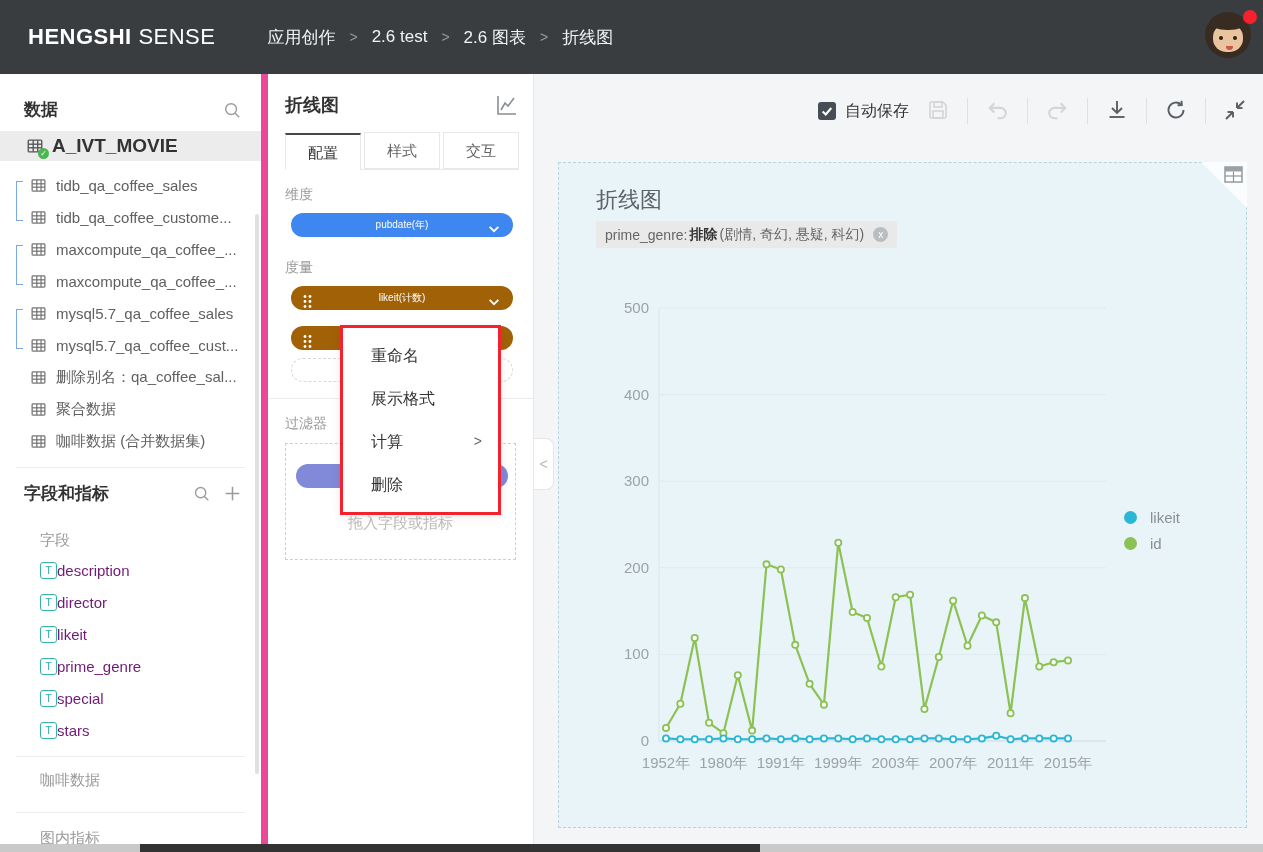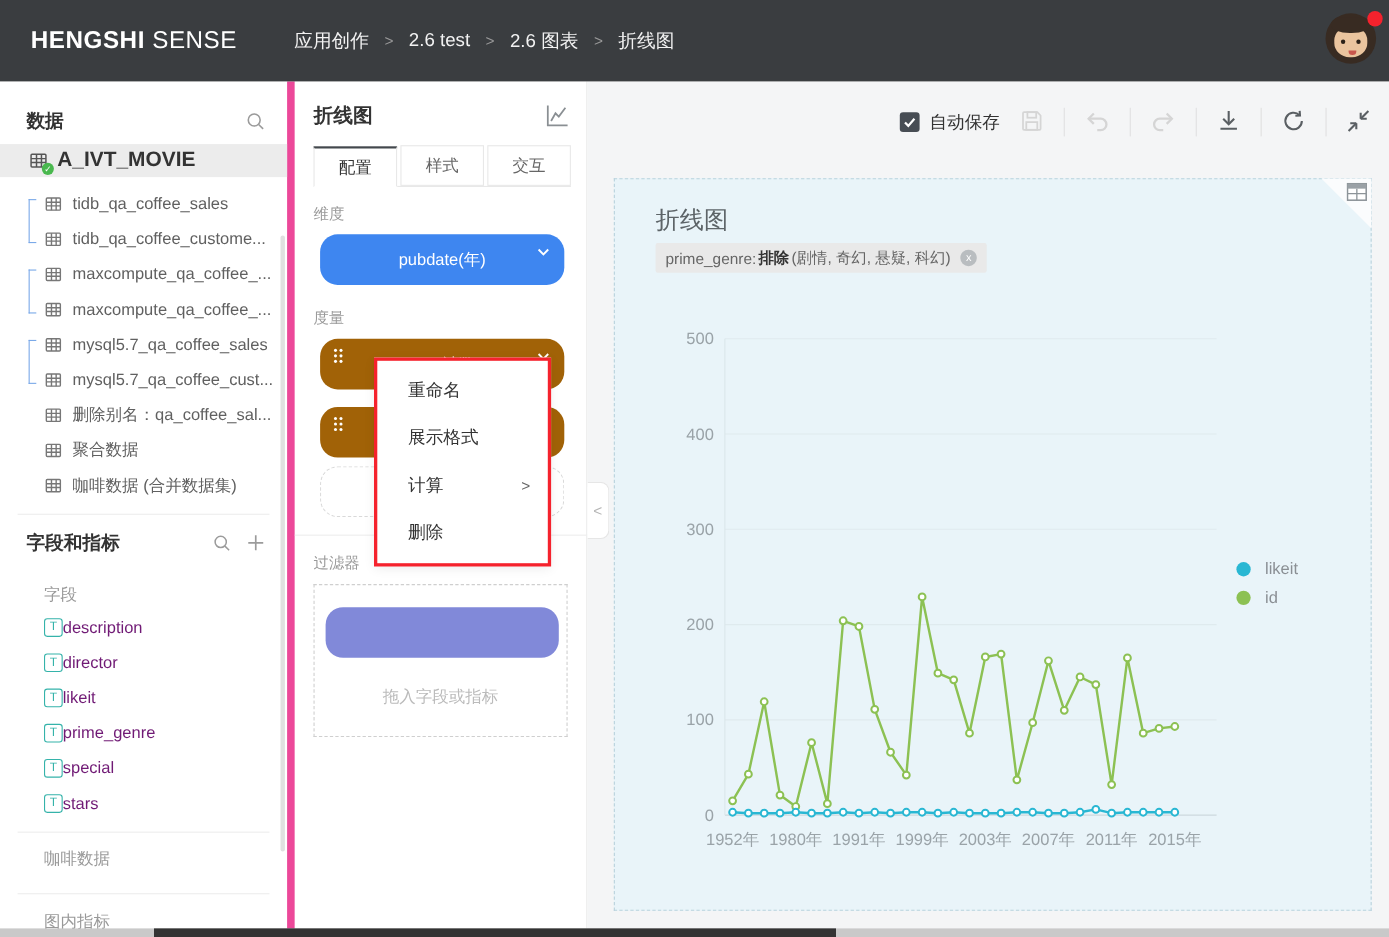--- a/index.html
+++ b/index.html
@@ -26,21 +26,21 @@
   
   .sb { position:absolute; left:0; top:74px; width:268px; height:778px; background:#fff; border-right:7px solid #ec4899; }
   .sb-h { display:flex; align-items:center; padding:24px 20px 10px 24px; }
   .sb-h .t { font-size:17px; font-weight:700; color:#333; flex:1; }
   .icon-btn { color:#9b9b9b; cursor:pointer; margin-left:14px; }
   .ds-sel { display:flex; align-items:center; height:30px; background:#ececec; padding-left:26px; cursor:pointer; }
   .ds-sel .lbl { font-size:19px; font-weight:700; color:#333; margin-left:8px; }
   .tbl-ic { position:relative; color:#555; }
   .badge { position:absolute; right:-5px; bottom:-4px; width:11px; height:11px; border-radius:50%; background:#49b84e; color:#fff; font-size:8px; line-height:11px; text-align:center; }
   .ds-list { margin-top:8px; }
-  .grp { position:relative;margin-left:10px; }
+  .grp { position:relative; }
   .grp.linked::before { content:''; position:absolute; left:16px; top:12px; bottom:12px; width:6px; border:1.5px solid #7aa9e8; border-right:none; }
   .ds-row { display:flex; align-items:center; height:32px; padding-left:30px; cursor:pointer; color:#606060; }
   .ds-row .lbl { font-size:15px; margin-left:9px; white-space:nowrap; overflow:hidden; }
   .ds-row .tbl-ic { color:#777; }
   .sb-div { border-top:1px solid #ededed; margin:10px 16px 0 16px; }
   .sub-h { font-size:15px; color:#999; padding:16px 0 4px 40px; }
   .fld-row { display:flex; align-items:center; height:32px; padding-left:40px; cursor:pointer; }
   .fld-row .lbl { font-size:15px; color:#701a75; }
   .ticon { width:17px; height:17px; border:1px solid #35b3aa; border-radius:3px; color:#35b3aa; font-size:11px; line-height:15px; text-align:center; flex:0 0 17px; }
   .sb-scroll { position:absolute; right:2px; top:140px; width:4px; height:560px; border-radius:2px; background:#e0e0e0; }
@@ -48,21 +48,21 @@
   
   .panel { position:absolute; left:268px; top:74px; width:266px; height:778px; background:#fff; border-right:1px solid #e8e8e8; }
   .p-head { display:flex; align-items:center; padding:18px 14px 0 17px; }
   .p-head .t { font-size:18px; font-weight:700; color:#333; flex:1; }
   .ptabs { display:flex; margin:14px 14px 0 17px; border-bottom:1px solid #e8e8e8;align-items:flex-end; }
   .tab { flex:1; height:37px; line-height:35px; text-align:center; font-size:15px; color:#666; background:#fff; border:1px solid #e8e8e8; margin-right:3px; cursor:pointer; }
   .tab:last-child { margin-right:0; }
   .tab.active { border:1px solid #e8e8e8; border-top:2px solid #43484d; border-bottom:1px solid #fff; margin-bottom:-1px; color:#333; }
   .p-body { padding:0 17px; }
   .sec-lbl { font-size:14px; color:#999; margin-top:16px; }
-  .pill { position:relative; height:46px; border-radius:16px; margin:9px 3px 0 6px; display:flex; align-items:center; justify-content:center; color:#fff; font-size:15px; cursor:pointer; }
+  .pill { position:relative; height:24px; border-radius:16px; margin:9px 3px 0 6px; display:flex; align-items:center; justify-content:center; color:#fff; font-size:10px; cursor:pointer; }
   .pill .chev { position:absolute; right:12px; top:9px; }
   .pill .grip { position:absolute; left:12px; top:8px; }
   .pill.blue { background:#3e86f0; }
   .pill.green { background:#a16207; }
   .pill.purple { background:#8189d9; }
   .pill.ghost { background:#fff; border:1px dashed #d9d9d9; margin-top:8px; }
   .p-div { border-top:1px solid #ededed; margin:16px -17px 0 -17px; }
   .drop-zone { border:1px dashed #cfcfcf; margin-top:10px; padding:20px 4px 26px 4px; }
   .drop-hint { text-align:center; color:#bbb; font-size:15px; margin-top:26px; }
   .collapse-tab { position:absolute; left:534px; top:438px; width:20px; height:52px; background:#fff; border:1px solid #e6e6e6; border-left:none; border-radius:0 8px 8px 0; color:#b5b5b5; font-size:14px; display:flex; align-items:center; justify-content:center; cursor:pointer; z-index:4; }

